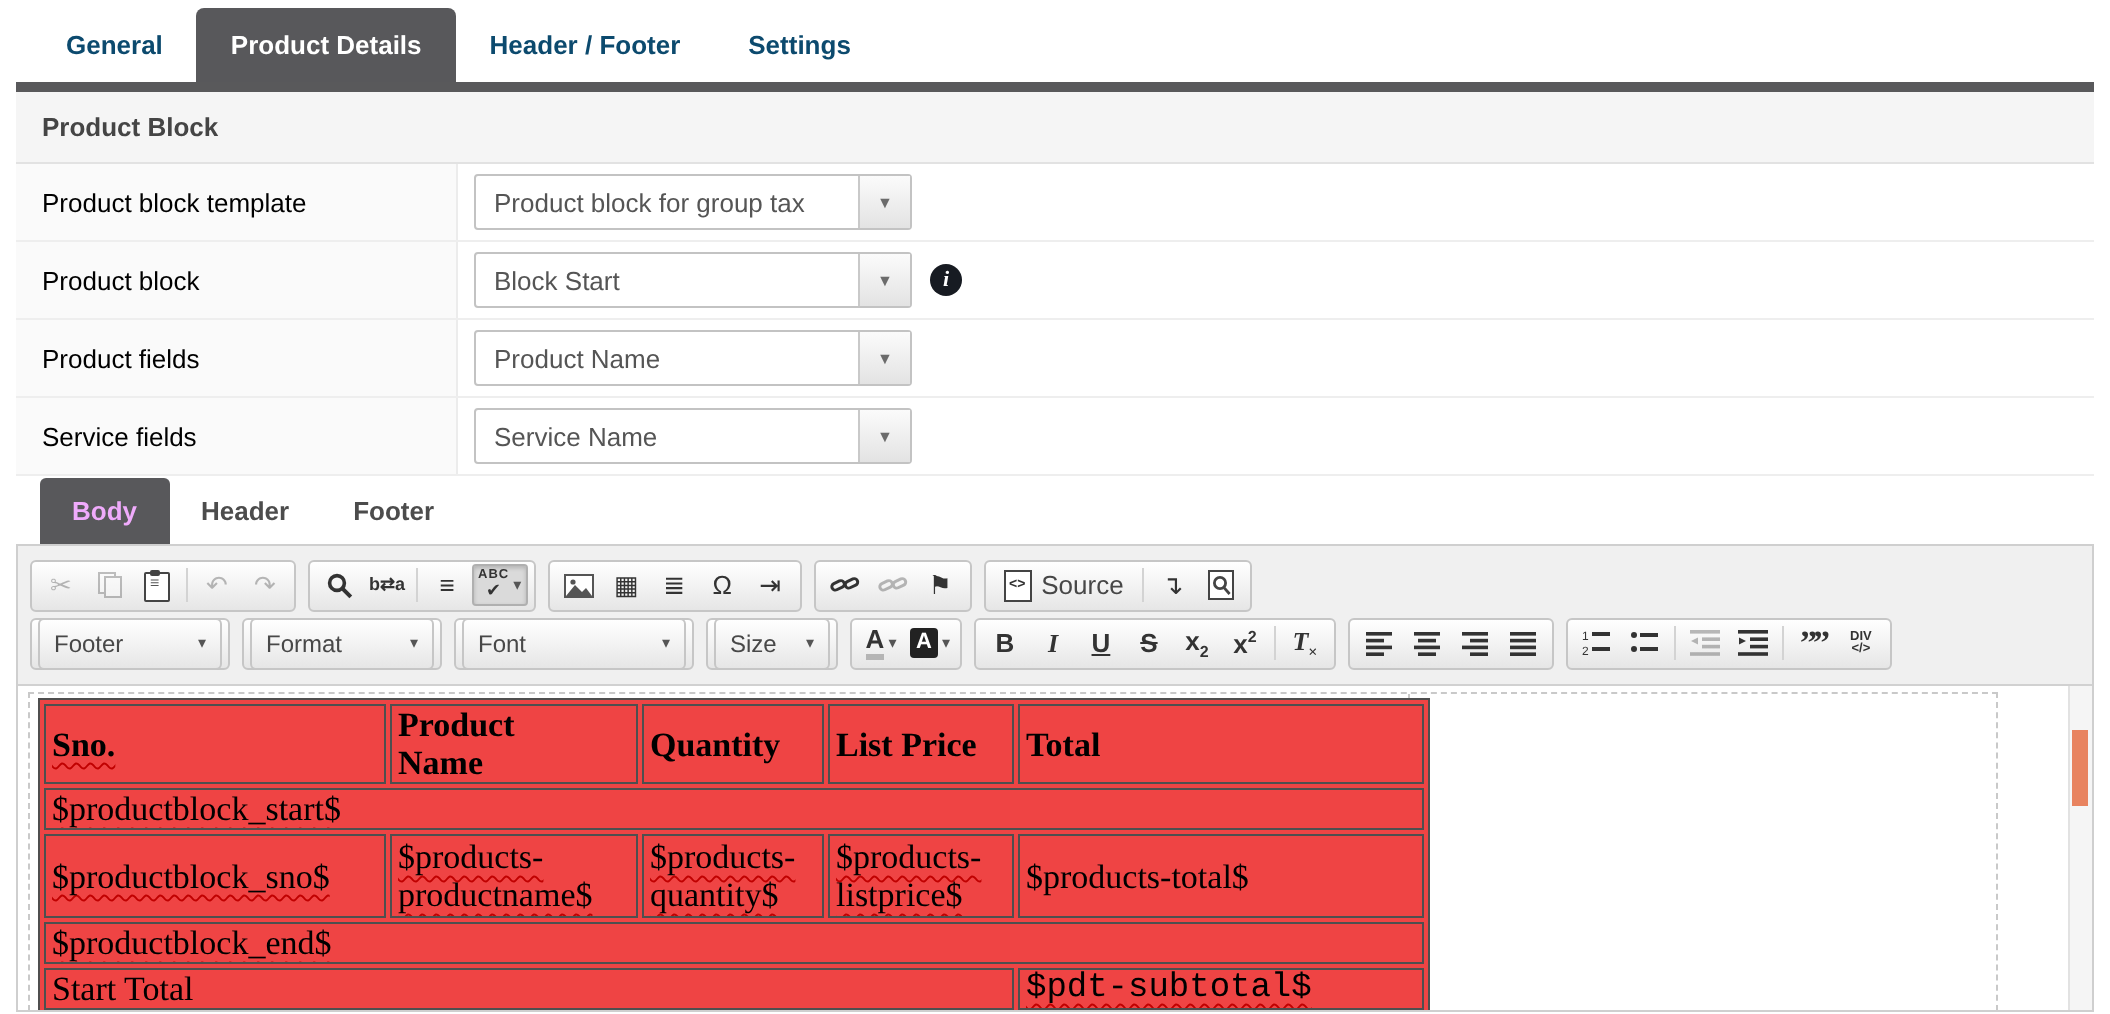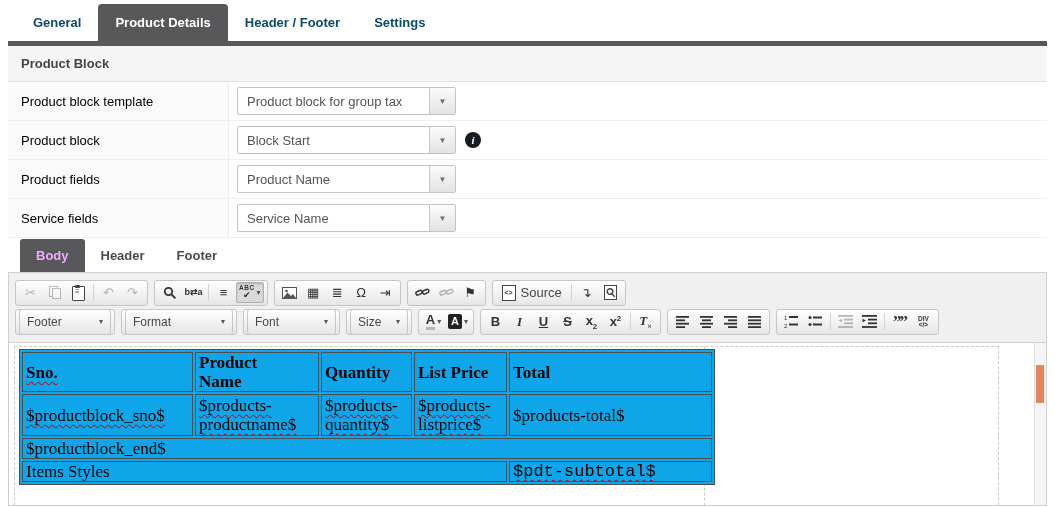--- a/index.html
+++ b/index.html
@@ -69,21 +69,21 @@
   .quoteic{font-family:"Liberation Serif",serif;font-weight:900;font-size:17px;line-height:10px;letter-spacing:-2px}
   .divic{font:700 6.5px/6px "Liberation Sans",sans-serif;text-align:center}
 
   
   .content{position:relative;background:#fff;height:162px;overflow:hidden}
   .canvas{padding:3px 0 0 5px}
   .dashwrap{border:1px dashed #c9c9c9;border-bottom:none;width:985px;height:220px;display:flex;box-sizing:border-box}
   .dashL{width:690px;border-right:1px dashed #c9c9c9;padding:2px 0 0 4px;box-sizing:border-box}
   .dashR{flex:1}
   table.doc{border-collapse:separate;border-spacing:2px;border:1px solid #4f4f4f;width:682px;
-            table-layout:fixed;background:#0ea5e9;font-family:"Liberation Serif",serif;
+            table-layout:fixed;background:#ef4444;font-family:"Liberation Serif",serif;
             font-size:17px;color:#000;line-height:1.12}
   table.doc td{border:1px solid #4f4f4f;padding:0 3px;vertical-align:middle;overflow:hidden}
   table.doc td.hc{font-weight:700}
   .sp{text-decoration:underline;text-decoration-style:wavy;text-decoration-color:#c00000;
       text-decoration-thickness:1px;text-underline-offset:3px;text-decoration-skip-ink:none}
   .vscroll{position:absolute;right:0;top:0;width:12px;height:100%;background:#f5f5f5;border-left:1px solid #e2e2e2;box-sizing:border-box}
   .thumb{position:absolute;right:2px;top:22px;width:8px;height:38px;background:#E8835F}
 </style>
 </head>
 <body>
@@ -253,27 +253,27 @@
           </span>
         </div>
       <div class="trow" id="trow2">
           <span class="grp">
             <span class="combo" style="width: 92px;">
               <span>Footer</span>
               <span class="caret">▾</span>
             </span>
           </span>
           <span class="grp">
-            <span class="combo" style="width: 108px;">
+            <span class="combo" style="width: 92px;">
               <span>Format</span>
               <span class="caret">▾</span>
             </span>
           </span>
           <span class="grp">
-            <span class="combo" style="width: 89px;">
+            <span class="combo" style="width: 112px;">
               <span>Font</span>
               <span class="caret">▾</span>
             </span>
           </span>
           <span class="grp">
             <span class="combo" style="width: 58px;">
               <span>Size</span>
               <span class="caret">▾</span>
             </span>
           </span>
@@ -405,31 +405,34 @@
                 </colgroup>
                 <tbody>
                   <tr>
                     <td class="hc sp" style="height: 34px;">Sno.</td>
                     <td class="hc" style="height: 34px;"><span style="display: inline-block; max-width: 80px;">Product Name</span></td>
                     <td class="hc" style="height: 34px;">Quantity</td>
                     <td class="hc" style="height: 34px;">List Price</td>
                     <td class="hc" style="height: 34px;">Total</td>
                   </tr>
                   <tr>
+                    <td colspan="5" class="sp" style="height: 17px;">$productblock_start$</td>
+                  </tr>
+                  <tr>
                     <td class="sp" style="height: 40px;">$productblock_sno$</td>
                     <td class="sp" style="height: 40px;">$products-productname$</td>
                     <td class="sp" style="height: 40px;">$products-quantity$</td>
                     <td class="sp" style="height: 40px;">$products-listprice$</td>
                     <td style="height: 40px;">$products-total$</td>
                   </tr>
                   <tr>
                     <td colspan="5" class="sp" style="height: 17px;">$productblock_end$</td>
                   </tr>
                   <tr>
-                    <td colspan="4" style="height: 19px;">Items Styles</td>
+                    <td colspan="4" style="height: 19px;">Start Total</td>
                     <td class="sp" style="height: 19px; font-family: Liberation Mono, monospace;">$pdt-subtotal$</td>
                   </tr>
                 </tbody>
               </table>
           </div>
           <div class="dashR"></div>
         </div>
       </div>
       <div class="vscroll">
         <div class="thumb"></div>

